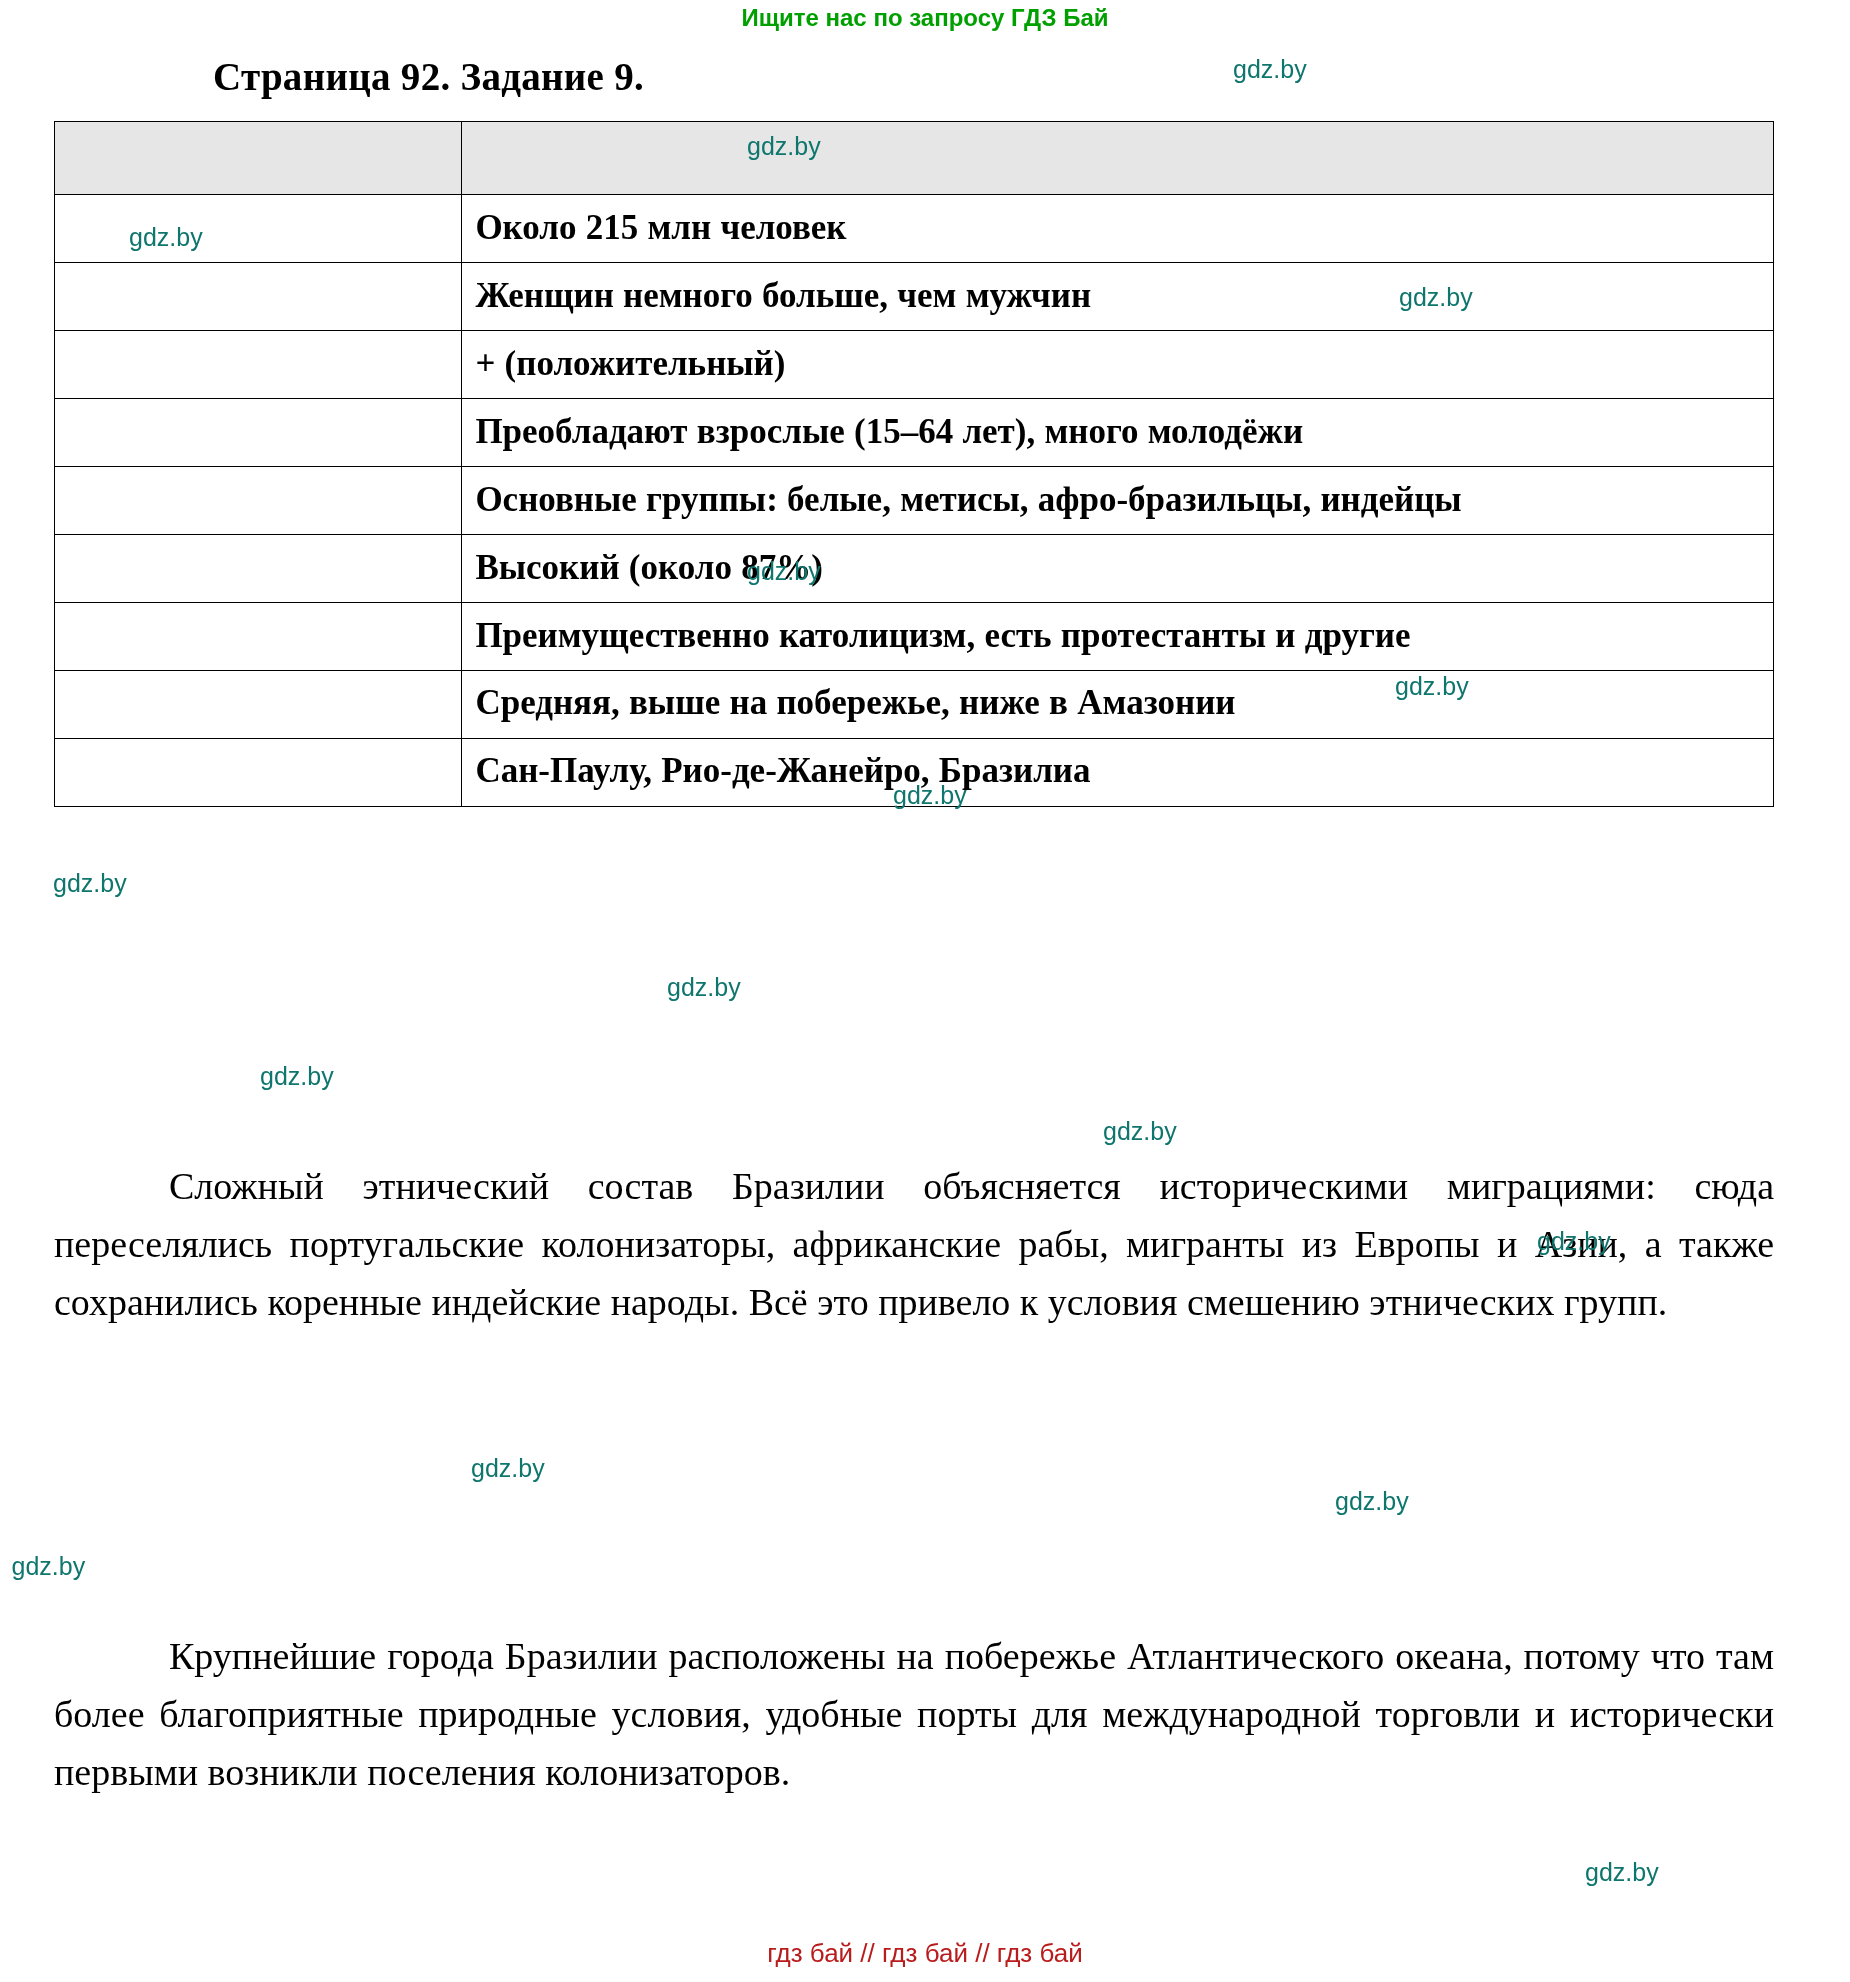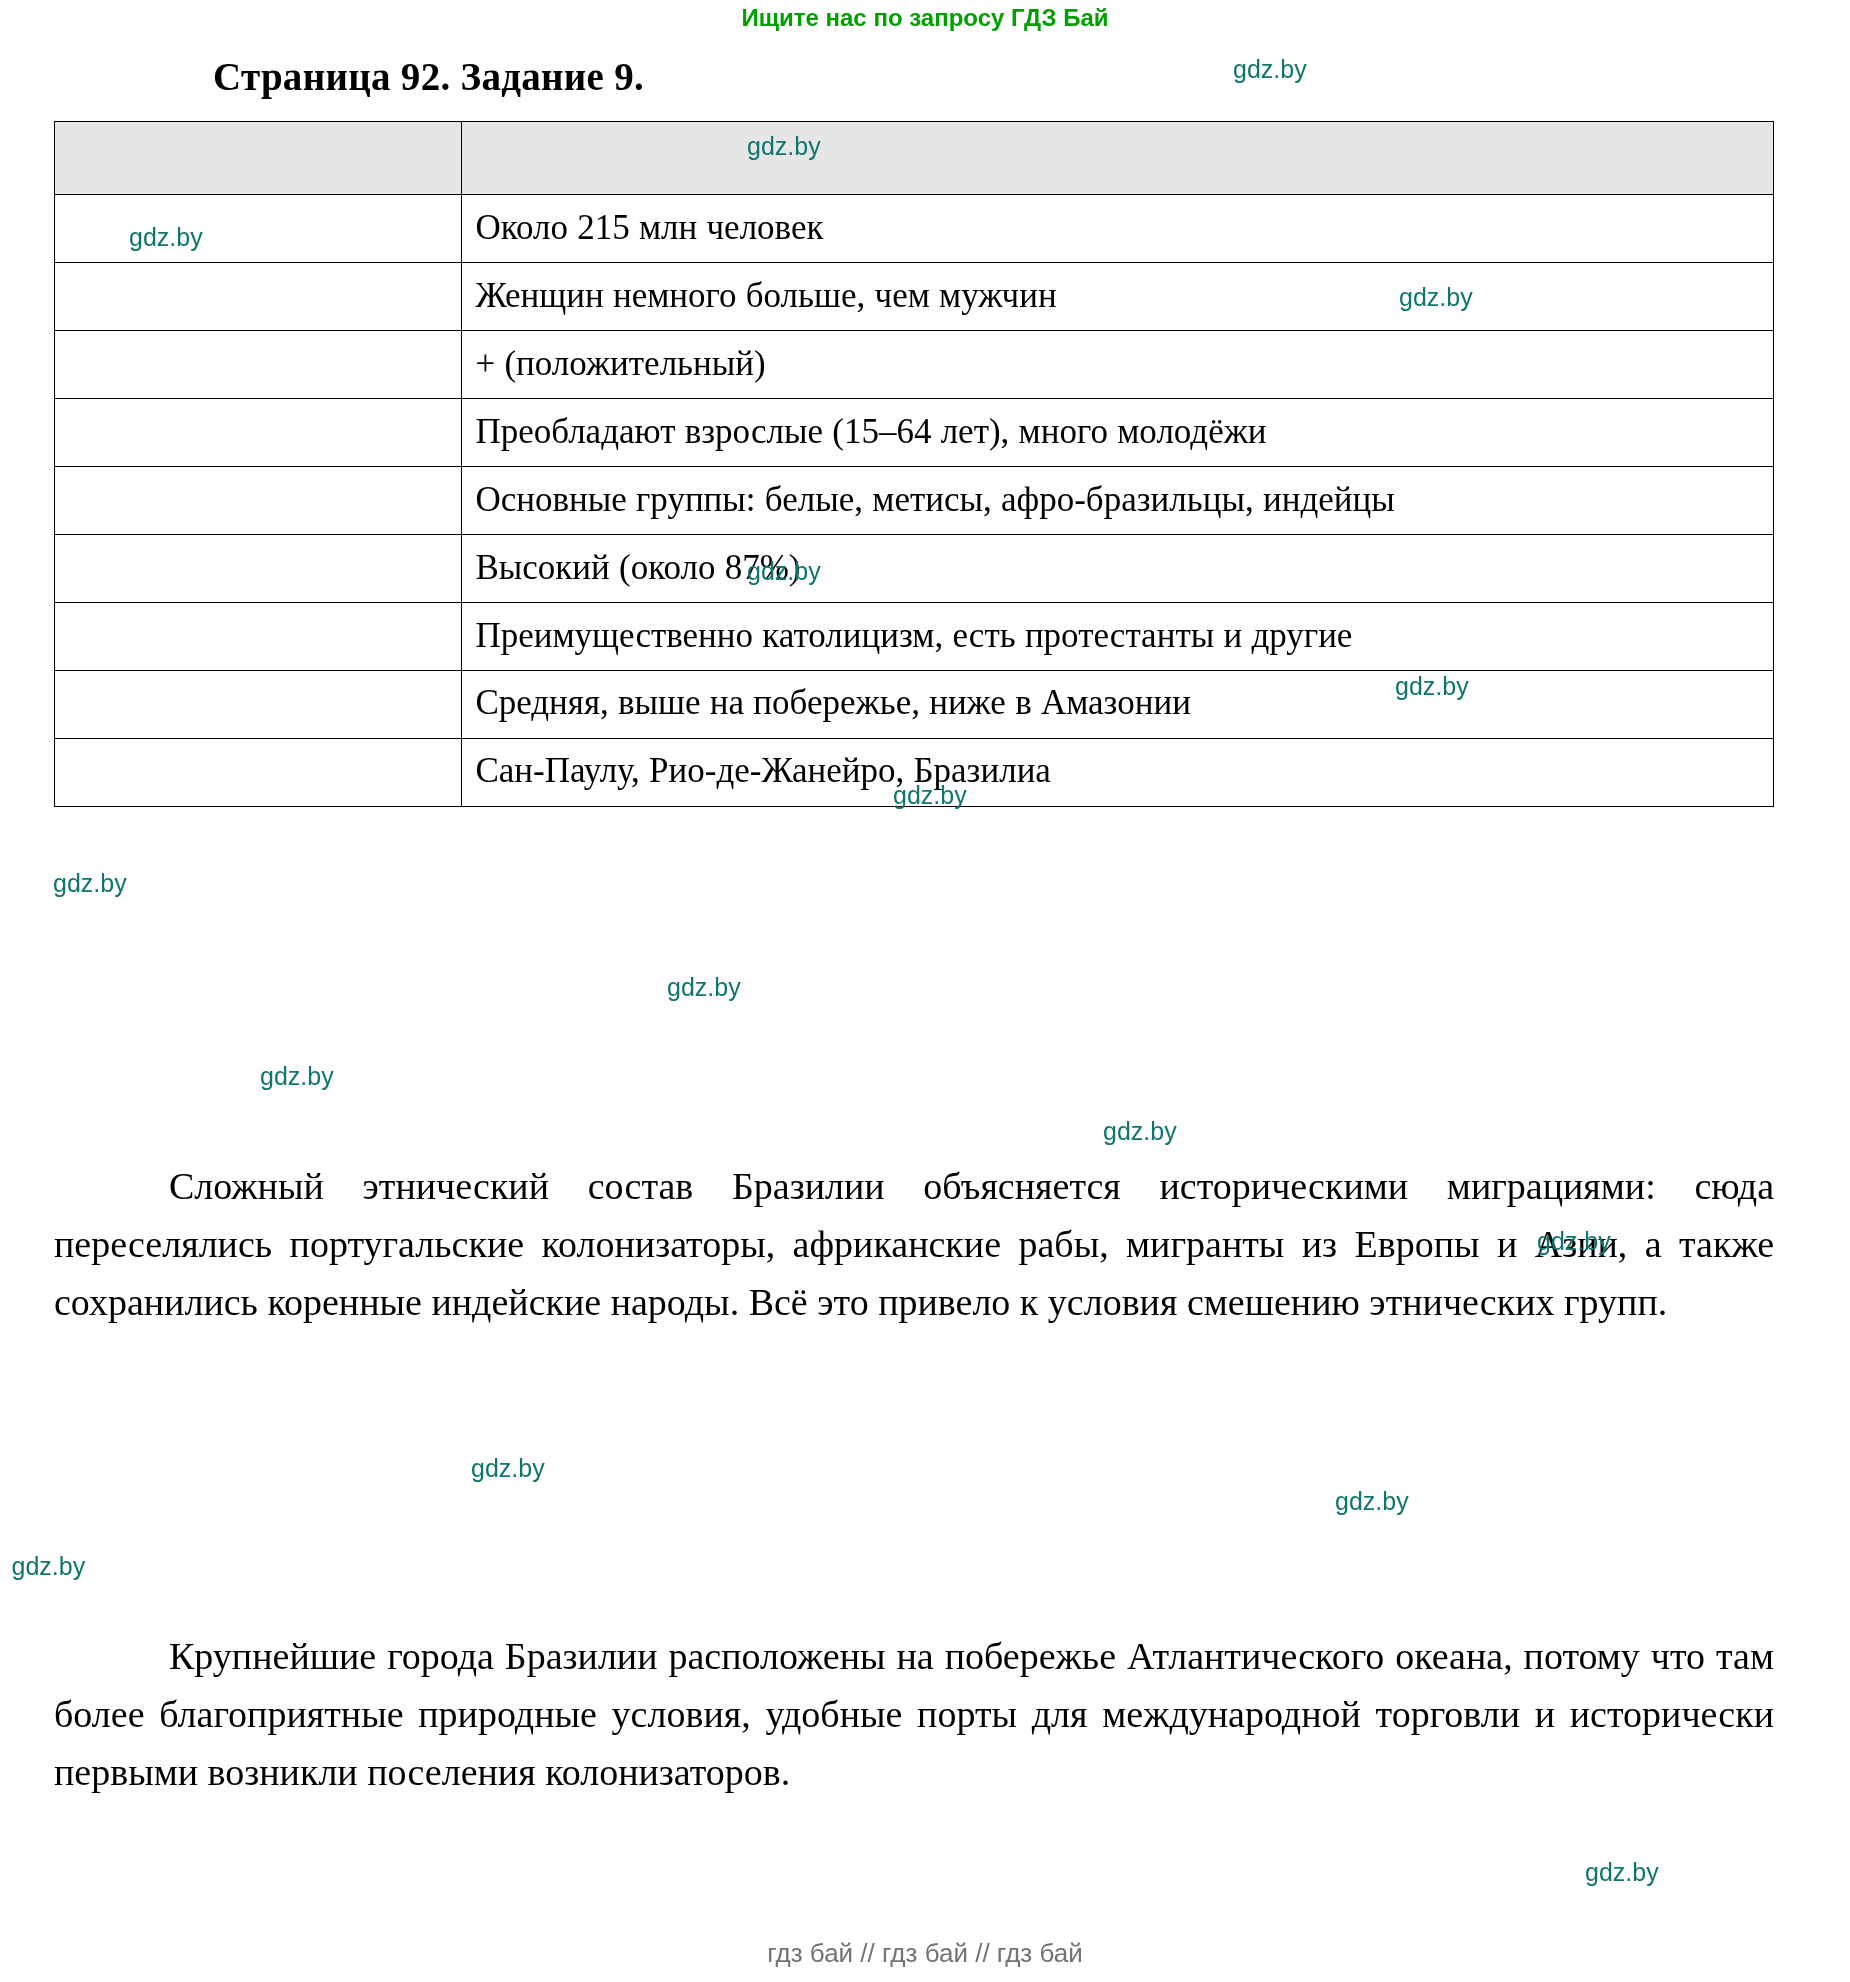--- a/index.html
+++ b/index.html
@@ -62,20 +62,21 @@
   }
   tr.header-row td {
     background: #e6e6e6;
     height: 73px;
   }
   td.col-value {
     text-align: justify;
     text-align-last: left;
     -moz-text-align-last: left;
     word-spacing: 0.5px;
+    font-weight: bold;
   }
   td.col-value.justify-spread {
     text-align: justify;
   }
   .para {
     position: absolute;
     left: 54px;
     width: 1720px;
     font-size: 38px;
     line-height: 1.52;
@@ -85,21 +86,21 @@
   #para1 { top: 1158px; }
   #para2 { top: 1628px; }
   .footer {
     position: absolute;
     bottom: 9.6px;
     left: 0;
     width: 100%;
     text-align: center;
     font-family: "Liberation Sans", sans-serif;
     font-size: 26px;
-    color: #737373;
+    color: #b91c1c;
   }
   .wm {
     position: absolute;
     font-family: "Liberation Sans", sans-serif;
     color: #0f766e;
     font-size: 25px;
     pointer-events: none;
     white-space: nowrap;
   }
 </style>

